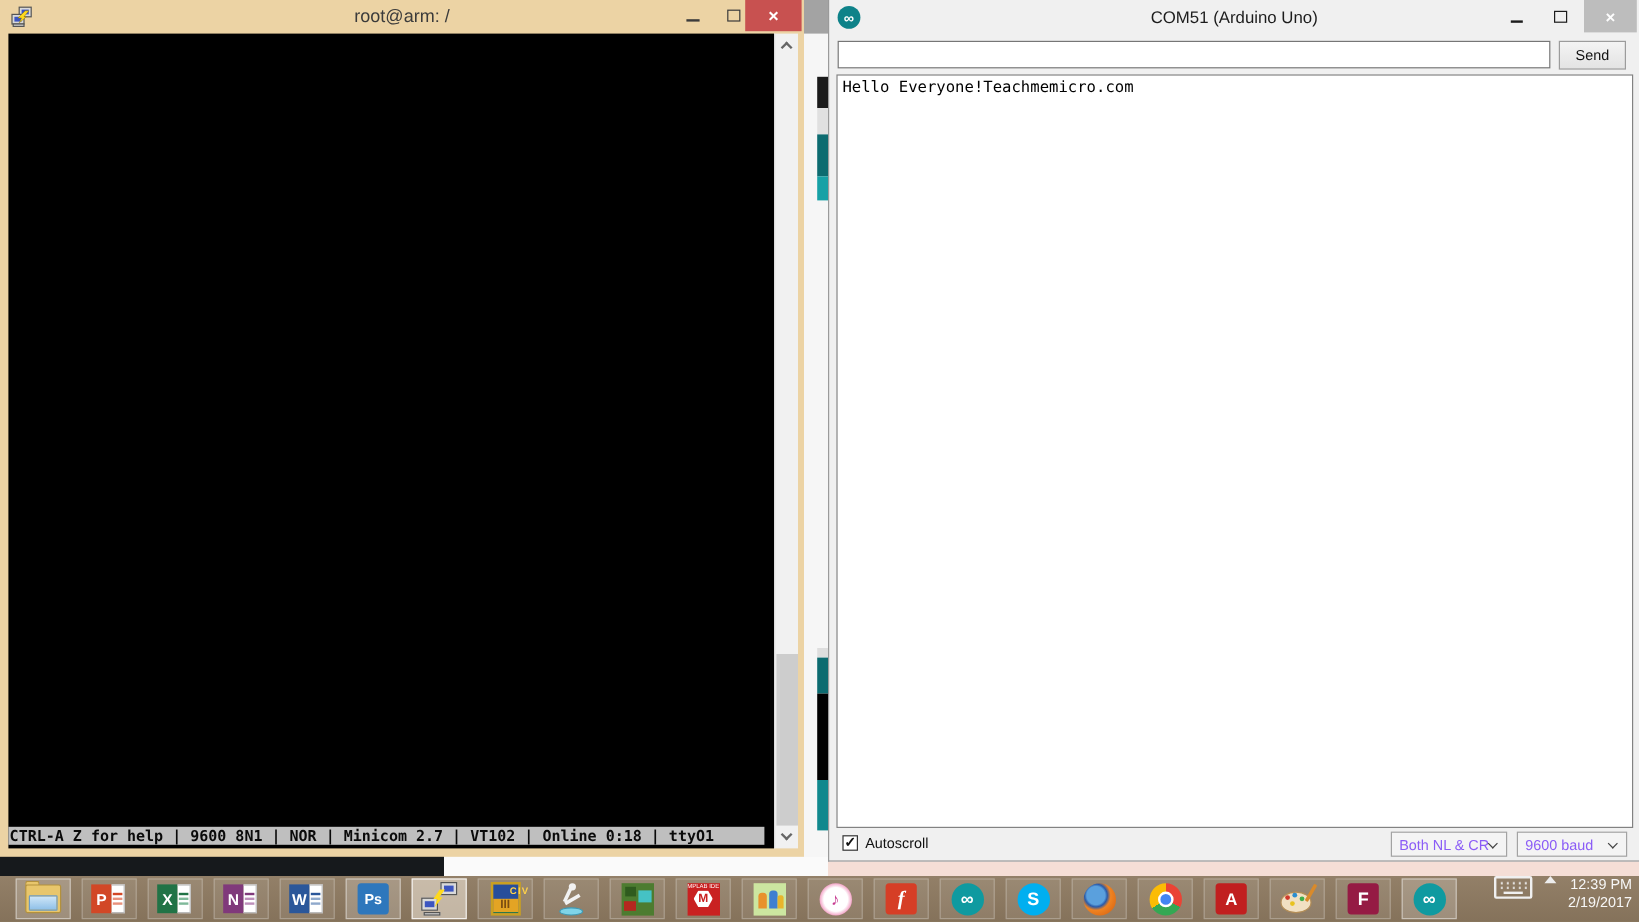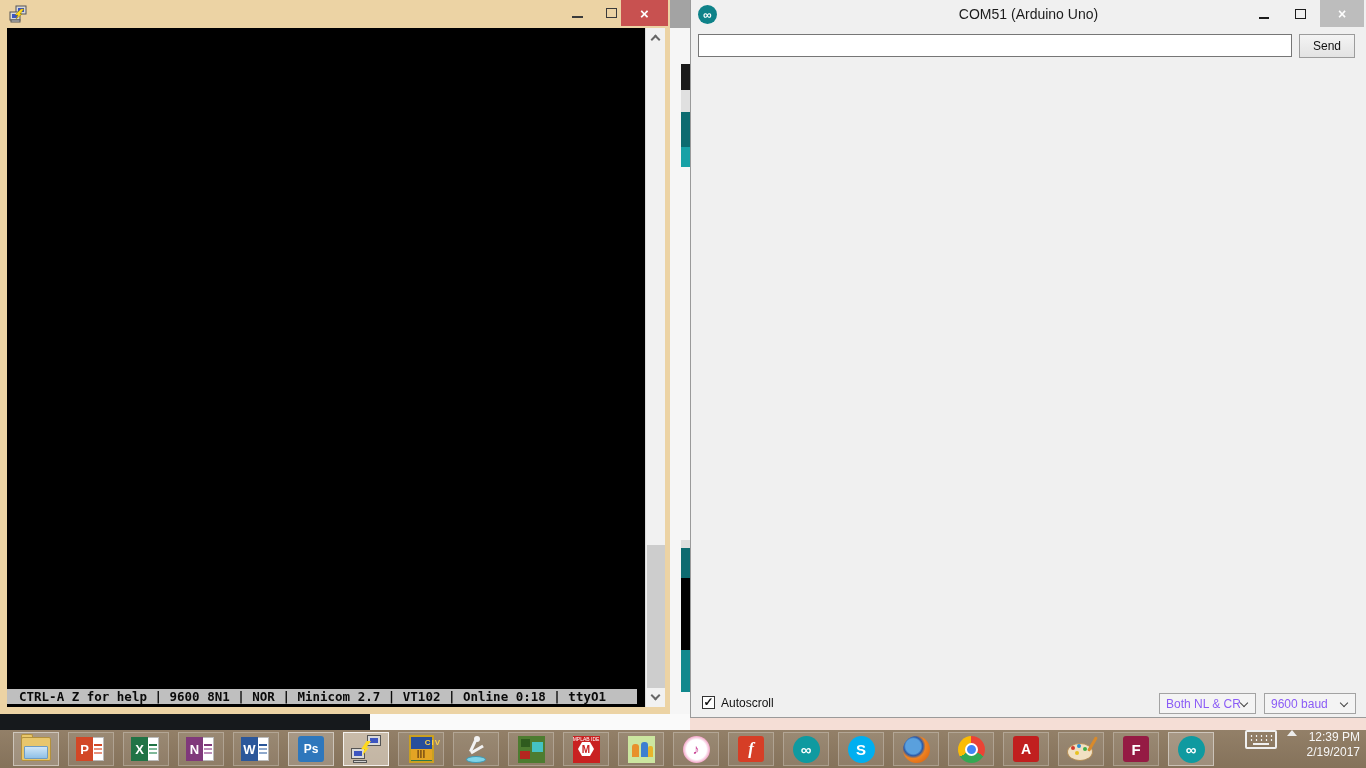--- a/index.html
+++ b/index.html
@@ -26,21 +26,21 @@
   #term-max { left:594px; width:34px; }
   #term-close { left:621px; width:47px; background:#c85150; color:#fff; font-size:15px; font-weight:bold; }
   .glyph-min { width:11px; height:0; border-bottom:2px solid #3b3b3b; margin-top:8px; }
   .glyph-max { width:11px; height:10px; border:1.5px solid #3b3b3b; background:transparent; }
   #term-screen { position:absolute; left:7px; top:28px; width:638px; height:679px; background:#000; }
   #term-text { padding:3px 0 0 3px; font-family:"DejaVu Sans Mono", monospace;
                font-size:13px; line-height:16px; color:#c9c9c9; white-space:pre; }
   #term-cursor { display:inline-block; width:8px; height:13px; background:#35e02f; vertical-align:-2px; }
   #term-status { position:absolute; left:0; bottom:3px; width:630px; height:15px;
                  background:#bfbfbf; color:#0a0a0a; font-family:"DejaVu Sans Mono", monospace;
-                 font-size:12.5px; font-weight:bold; line-height:15px; padding-left:12px; white-space:pre; }
+                 font-size:12.5px; font-weight:bold; line-height:15px; padding-left:1px; white-space:pre; }
   #term-scrollbar { position:absolute; left:645px; top:28px; width:20px; height:679px;
                     background:#f1f1f1; border-left:1px solid #dcdcdc; }
   .chev { width:7px; height:7px; border-left:2px solid #666; border-top:2px solid #666; margin:0 auto; }
   #term-scroll-up { position:absolute; top:8px; left:6px; transform:rotate(45deg); }
   #term-scroll-down { position:absolute; bottom:8px; left:6px; transform:rotate(225deg); }
   #term-scroll-thumb { position:absolute; left:1px; top:517px; width:18px; height:143px; background:#cdcdcd; }
 
   
   #sliver { position:absolute; left:670px; top:0; width:20px; height:714px; background:#f6f6f6; }
   #sliver .seg { position:absolute; right:0; width:9px; }
@@ -171,20 +171,21 @@
 <div id="terminal">
   <div id="term-titlebar">
     <svg id="term-icon" viewBox="0 0 18 18">
       <rect x="7" y="1" width="10" height="8" fill="#d9d9d9" stroke="#555"></rect>
       <rect x="9" y="3" width="6" height="4" fill="#3c55c0"></rect>
       <rect x="1" y="7" width="10" height="8" fill="#d9d9d9" stroke="#555"></rect>
       <rect x="3" y="9" width="6" height="4" fill="#3c55c0"></rect>
       <rect x="2" y="15" width="9" height="2" fill="#cfcfcf" stroke="#555"></rect>
       <polygon points="12,4 15,4 11,9 13,9 7,14 9,10 6,10" fill="#ffd91c" stroke="#8a7200" stroke-width="0.4"></polygon>
     </svg>
+    <div id="term-title">root@arm: /</div>
     <div id="term-min" class="tc-btn">
         <div class="glyph-min"></div>
       </div>
     <div id="term-max" class="tc-btn">
         <div class="glyph-max"></div>
       </div>
     <div id="term-close" class="tc-btn">×</div>
   </div>
   <div id="term-screen">
     <div id="term-status">CTRL-A Z for help | 9600 8N1 | NOR | Minicom 2.7 | VT102 | Online 0:18 | ttyO1</div>
@@ -215,20 +216,21 @@
     <div id="sm-min" class="sm-btn">
         <div class="glyph-min2"></div>
       </div>
     <div id="sm-max" class="sm-btn">
         <div class="glyph-max2"></div>
       </div>
     <div id="sm-close" class="sm-btn">×</div>
   </div>
   <input id="sm-input" placeholder="" style="">
   <div id="sm-send">Send</div>
+  <div id="sm-output">Hello Everyone!Teachmemicro.com</div>
   <div id="sm-bottombar">
     <div id="sm-checkbox">✓</div>
     <div id="sm-autoscroll-label">Autoscroll</div>
     <div id="sm-dd-line" class="sm-dd">
       <span>Both NL &amp; CR</span>
       <span class="dd-chev"></span>
     </div>
     <div id="sm-dd-baud" class="sm-dd">
       <span>9600 baud</span>
       <span class="dd-chev"></span>

